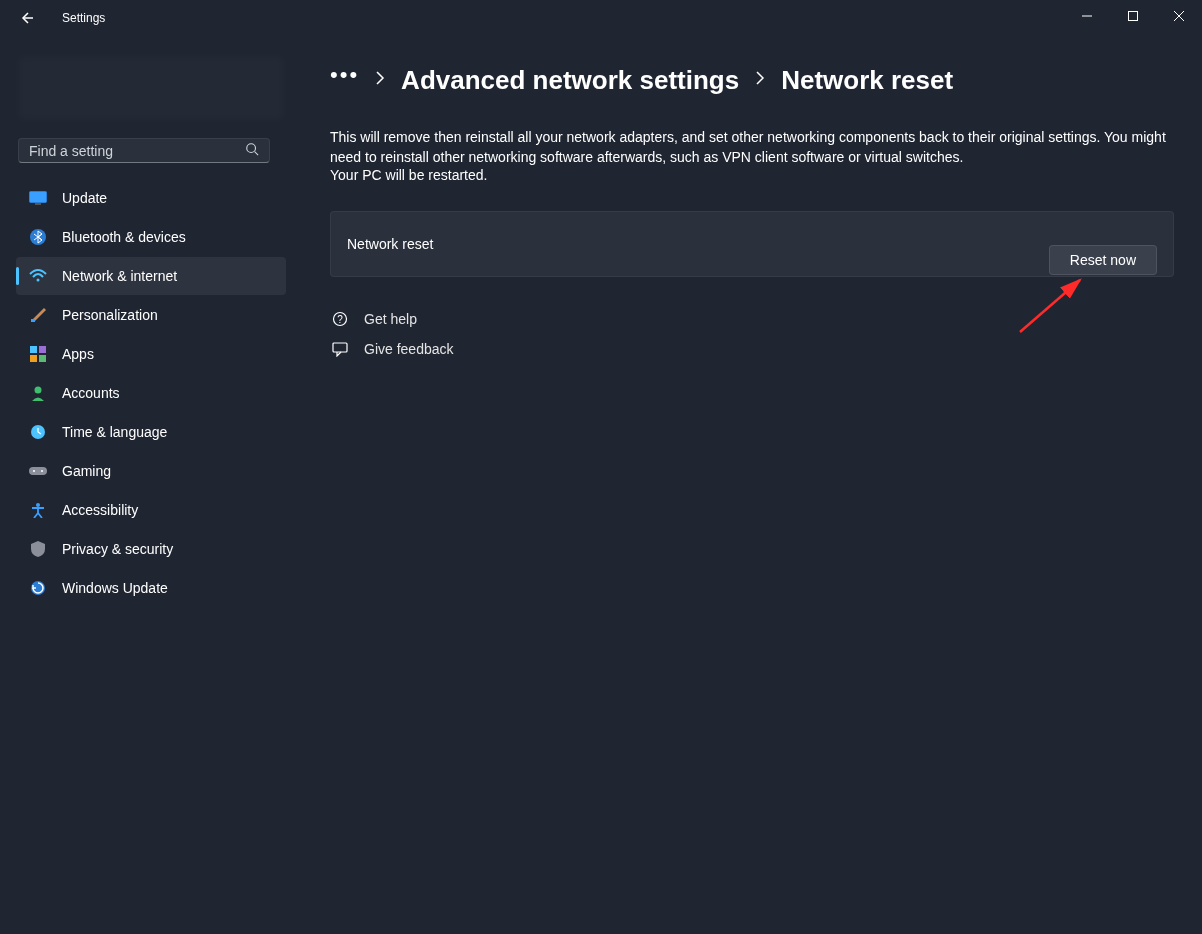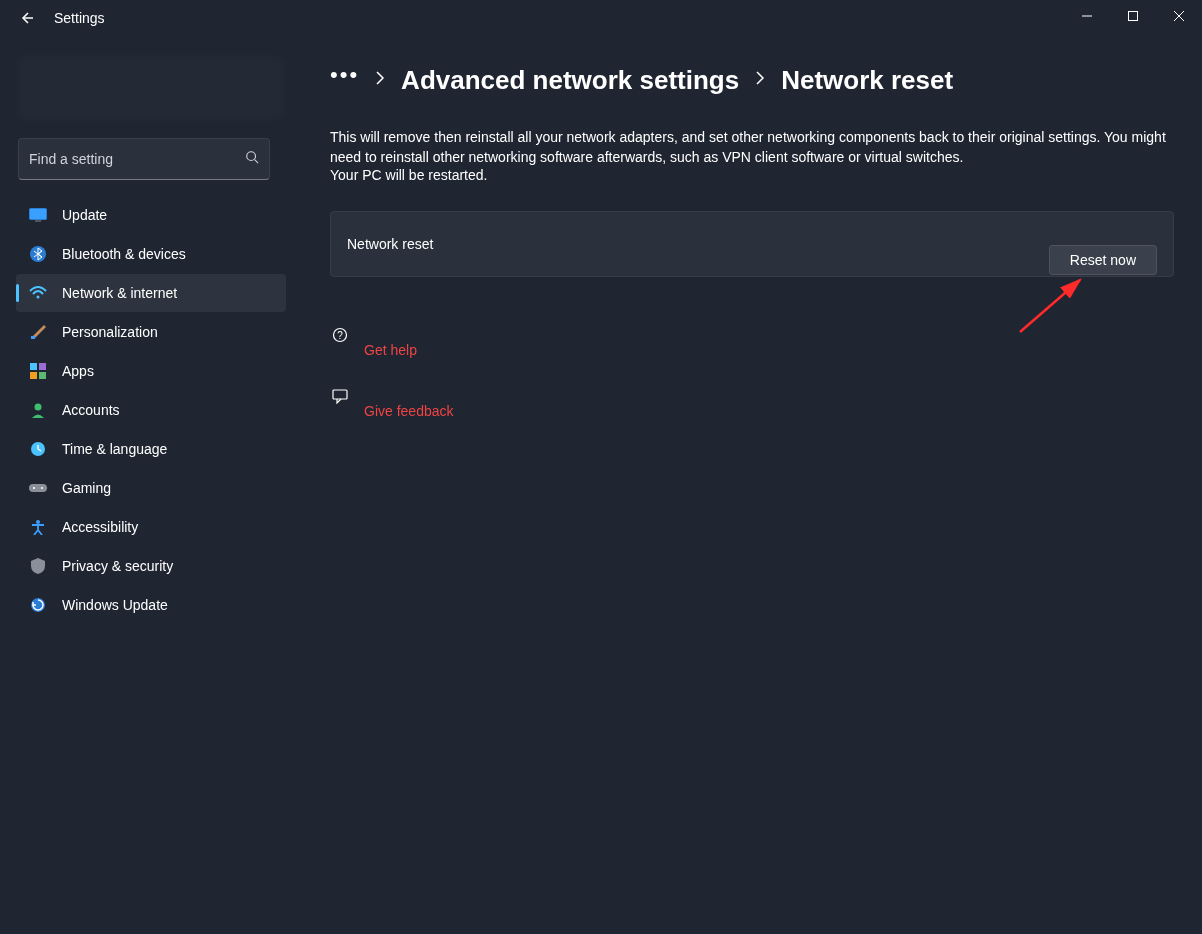--- a/index.html
+++ b/index.html
@@ -26,22 +26,22 @@
     padding-left: 14px;
     position: relative;
   }
   .back-btn {
     width: 24px; height: 24px;
     display:flex; align-items:center; justify-content:center;
     cursor: pointer;
     color: #ffffff;
   }
   .app-title {
-    font-size: 14px;
-    margin-left: 16px;
+    font-size: 12px;
+    margin-left: 24px;
     color: #ffffff;
   }
   .window-controls {
     position: absolute;
     right: 0; top: 0;
     display: flex;
   }
   .window-controls .wc {
     width: 46px; height: 32px;
     display:flex; align-items:center; justify-content:center;
@@ -59,21 +59,21 @@
   }
   .account-area {
     height: 64px;
     margin: 0 8px 18px 8px;
     background: rgba(255,255,255,0.02);
     border-radius: 4px;
     filter: blur(4px);
   }
   .search-box {
     margin: 0 22px 16px 8px;
-    height: 42px;
+    height: 25px;
     background: #2a303c;
     border: 1px solid rgba(255,255,255,0.08);
     border-bottom: 1px solid rgba(255,255,255,0.35);
     border-radius: 4px;
     display:flex; align-items:center;
     padding: 0 10px;
     gap: 11px;
   }
   .search-box input {
     flex:1;
@@ -170,21 +170,21 @@
     margin-top:32px;
   }
   .links { margin-top: 34px; }
   .link-row {
     display:flex; align-items:center;
     gap: 14px;
     margin-bottom: 14px;
     font-size:14px;
   }
   .link-icon { color:#ffffff; width:20px; display:flex; justify-content:center; }
-  .link-text { color:#ef4444; cursor:pointer;margin-top:31px; }
+  .link-text { color:#e5e5e5; cursor:pointer; }
   
   .arrow-annotation {
     position:absolute;
     left:1010px; top:272px;
     pointer-events:none;
   }
 </style>
 </head>
 <body>
 

